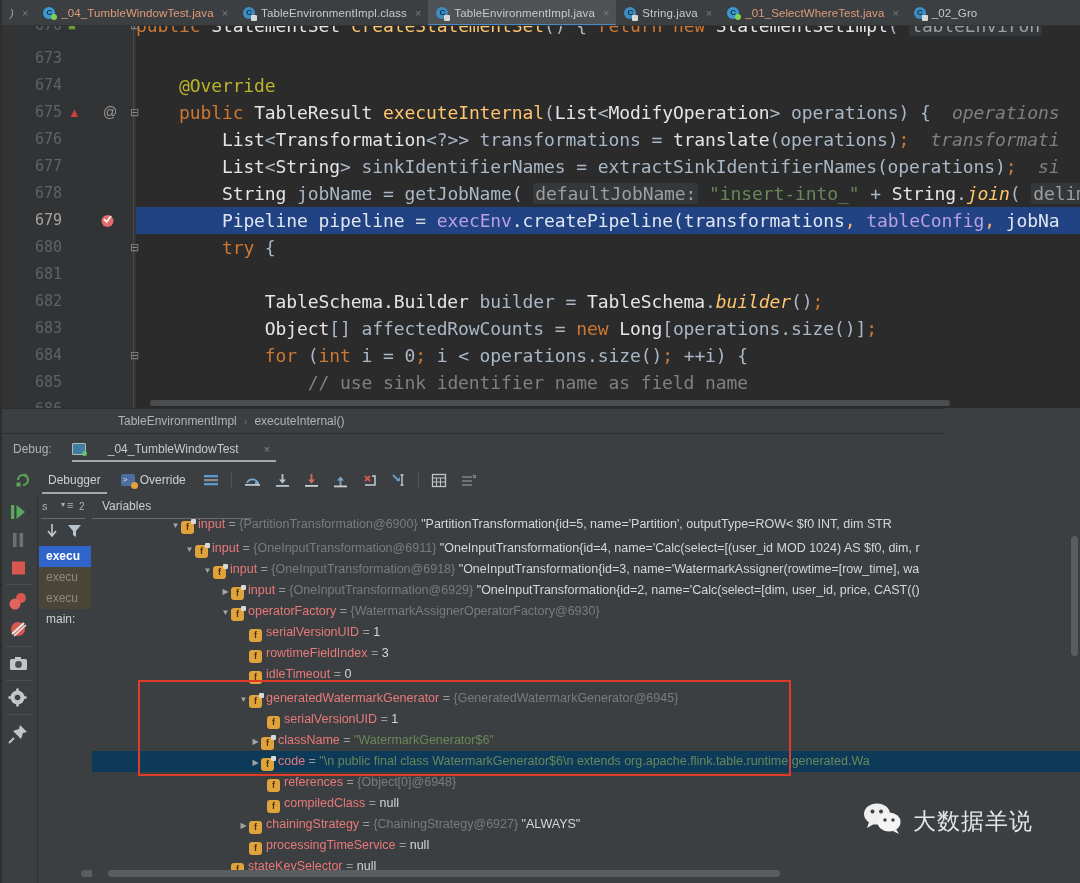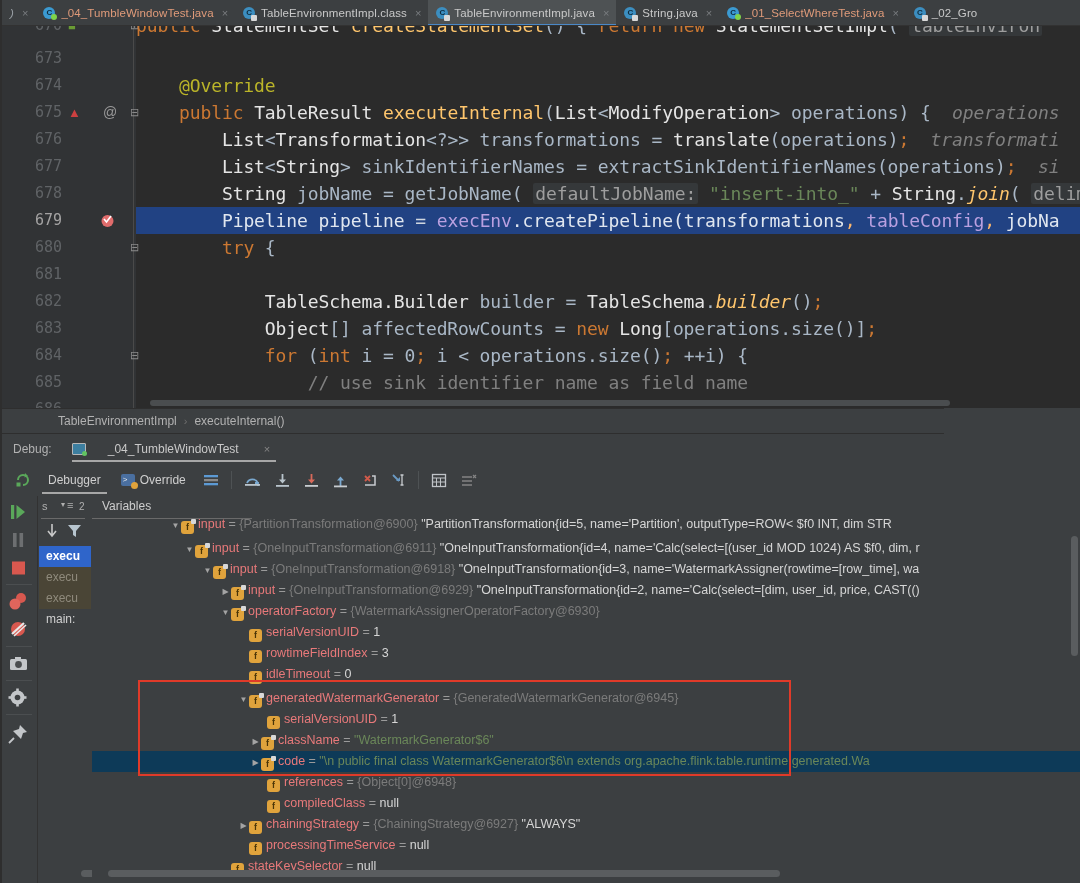--- a/index.html
+++ b/index.html
@@ -83,21 +83,21 @@
 
   .ed-hscroll{
     position:absolute; left:150px; bottom:2px; width:800px; height:6px;
     background:#4a4d4f; border-radius:3px;
   }
 
   
   .breadcrumb {
     position:absolute; left:0; top:408px; width:944px; height:26px;
     background:#3c3f41; border-top:1px solid #2e2e2e; border-bottom:1px solid #2e2e2e;
-    display:flex; align-items:center; padding-left:58px; gap:7px;
+    display:flex; align-items:center; padding-left:118px; gap:7px;
     font-size:12px; color:#b2b2b2;
   }
   .breadcrumb .sep{ color:#6f6f6f; font-size:11px; }
 
   
   .debughead {
     position:absolute; left:0; top:434px; width:1080px; height:30px;
     background:#3c3f41; display:flex; align-items:center; padding-left:13px; gap:10px;
     font-size:12px; color:#b2b2b2;
   }
@@ -594,18 +594,33 @@
 
       <div class="vrow" style="top:360px;left:128px;">
         <span class="arrow"></span><span class="fbadge plain">f</span><span class="vname">stateKeySelector</span><span class="veq"> = </span><span class="vnull">null</span>
       </div>
 
       <div class="dbg-vscroll"></div>
     </div>
 
     <div class="redbox" style="left:138px; top:184px; width:653px; height:96px;"></div>
 
+    <div class="wm" style="left:862px; top:307px;">
+      <span>
+        <svg width="42" height="32" viewBox="0 0 42 32">
+          <ellipse cx="15" cy="11" rx="13" ry="10.5" fill="#eeeeee"></ellipse>
+          <path d="M7 19 L5 25 L12 21 Z" fill="#eeeeee"></path>
+          <circle cx="10.5" cy="8.5" r="2" fill="#3c3f41"></circle>
+          <circle cx="19" cy="8.5" r="2" fill="#3c3f41"></circle>
+          <ellipse cx="27" cy="19" rx="11.5" ry="9.5" fill="#f4f4f4"></ellipse>
+          <path d="M34 26 L37 31 L31 28 Z" fill="#f4f4f4"></path>
+          <circle cx="23" cy="17" r="1.7" fill="#3c3f41"></circle>
+          <circle cx="31" cy="17" r="1.7" fill="#3c3f41"></circle>
+        </svg>
+      </span>
+      <span class="wmtext">大数据羊说</span>
+    </div>
 
     <div class="dbg-hscroll-lg"></div>
   </div>
 
   <div class="leftedge"></div>
 </div>
 
 </body></html>

